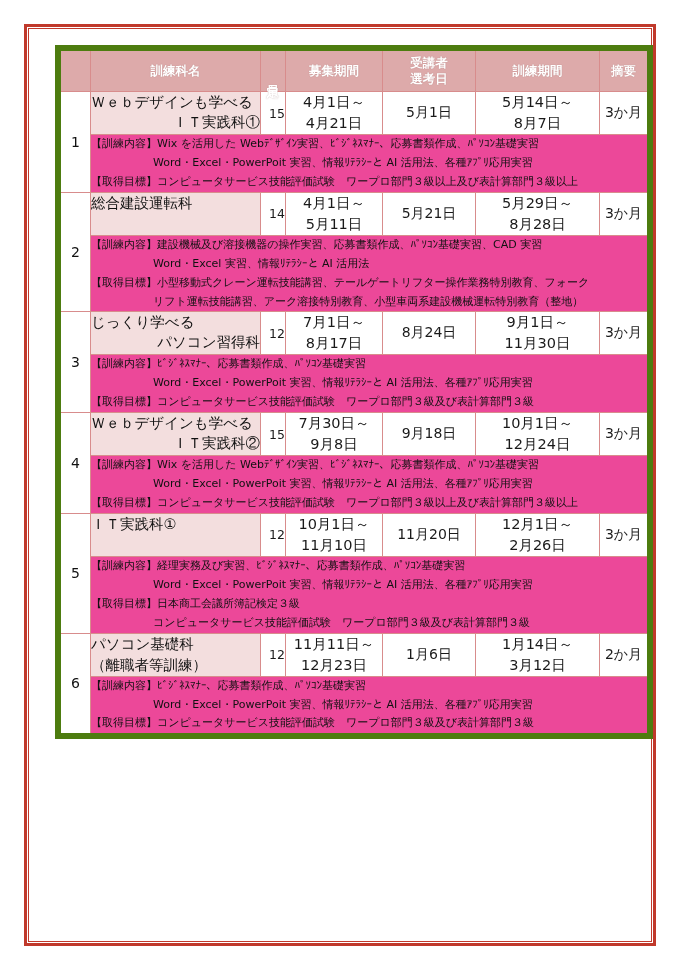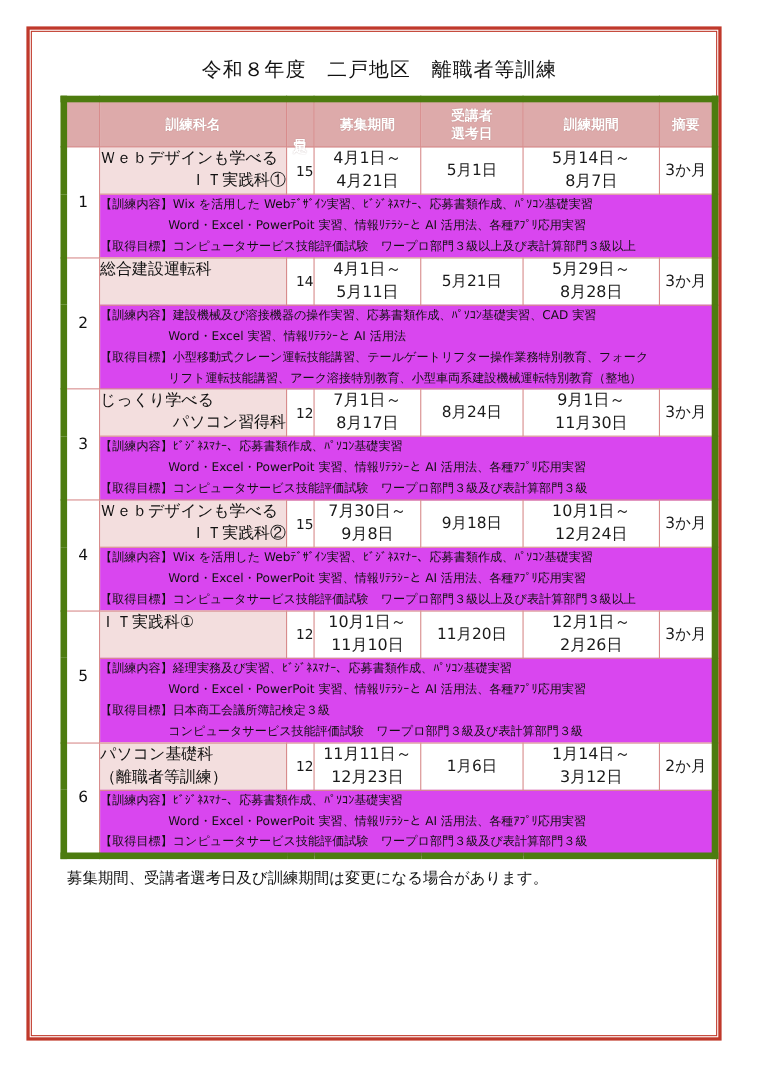--- a/index.html
+++ b/index.html
@@ -132,42 +132,41 @@
     font-size: 14px;
     white-space: pre;
   }
 
   
   td.detail {
     font-size: 11px;
     line-height: 1.72;
     padding: 5px 6px 6px 6px;
     color: #111;
-    background: #d946ef;
+    background: #ec4899;
   }
   td.detail .dline { white-space: pre; display: block; }
   td.detail .dline.indent { padding-left: 62px; }
 
   
   .footnote {
     font-size: 14px;
     padding: 9px 0 0 6px;
     color: #111;
     white-space: pre;
   }
 </style>
 </head>
 <body>
 
 <div class="page-frame"></div>
 <div class="page-frame-inner"></div>
 
 <div class="content">
 
-  <div class="doc-title">令和８年度　二戸地区　離職者等訓練</div>
 
   <table class="schedule">
     <thead>
       <tr>
         <th class="c-no"></th>
         <th class="c-name">訓練科名</th>
         <th class="c-cap">
           <span class="vert">定員</span>
         </th>
         <th class="c-recruit">募集期間</th>
@@ -292,15 +291,14 @@
         <tr>
           <td class="detail" colspan="6">
             <span class="dline">【訓練内容】ﾋﾞｼﾞﾈｽﾏﾅｰ、応募書類作成、ﾊﾟｿｺﾝ基礎実習</span>
             <span class="dline indent">Word・Excel・PowerPoit 実習、情報ﾘﾃﾗｼｰと AI 活用法、各種ｱﾌﾟﾘ応用実習</span>
             <span class="dline">【取得目標】コンピュータサービス技能評価試験　ワープロ部門３級及び表計算部門３級</span>
           </td>
         </tr>
       </tbody>
   </table>
 
-  <div class="footnote">募集期間、受講者選考日及び訓練期間は変更になる場合があります。</div>
 
 </div>
 
 </body></html>

